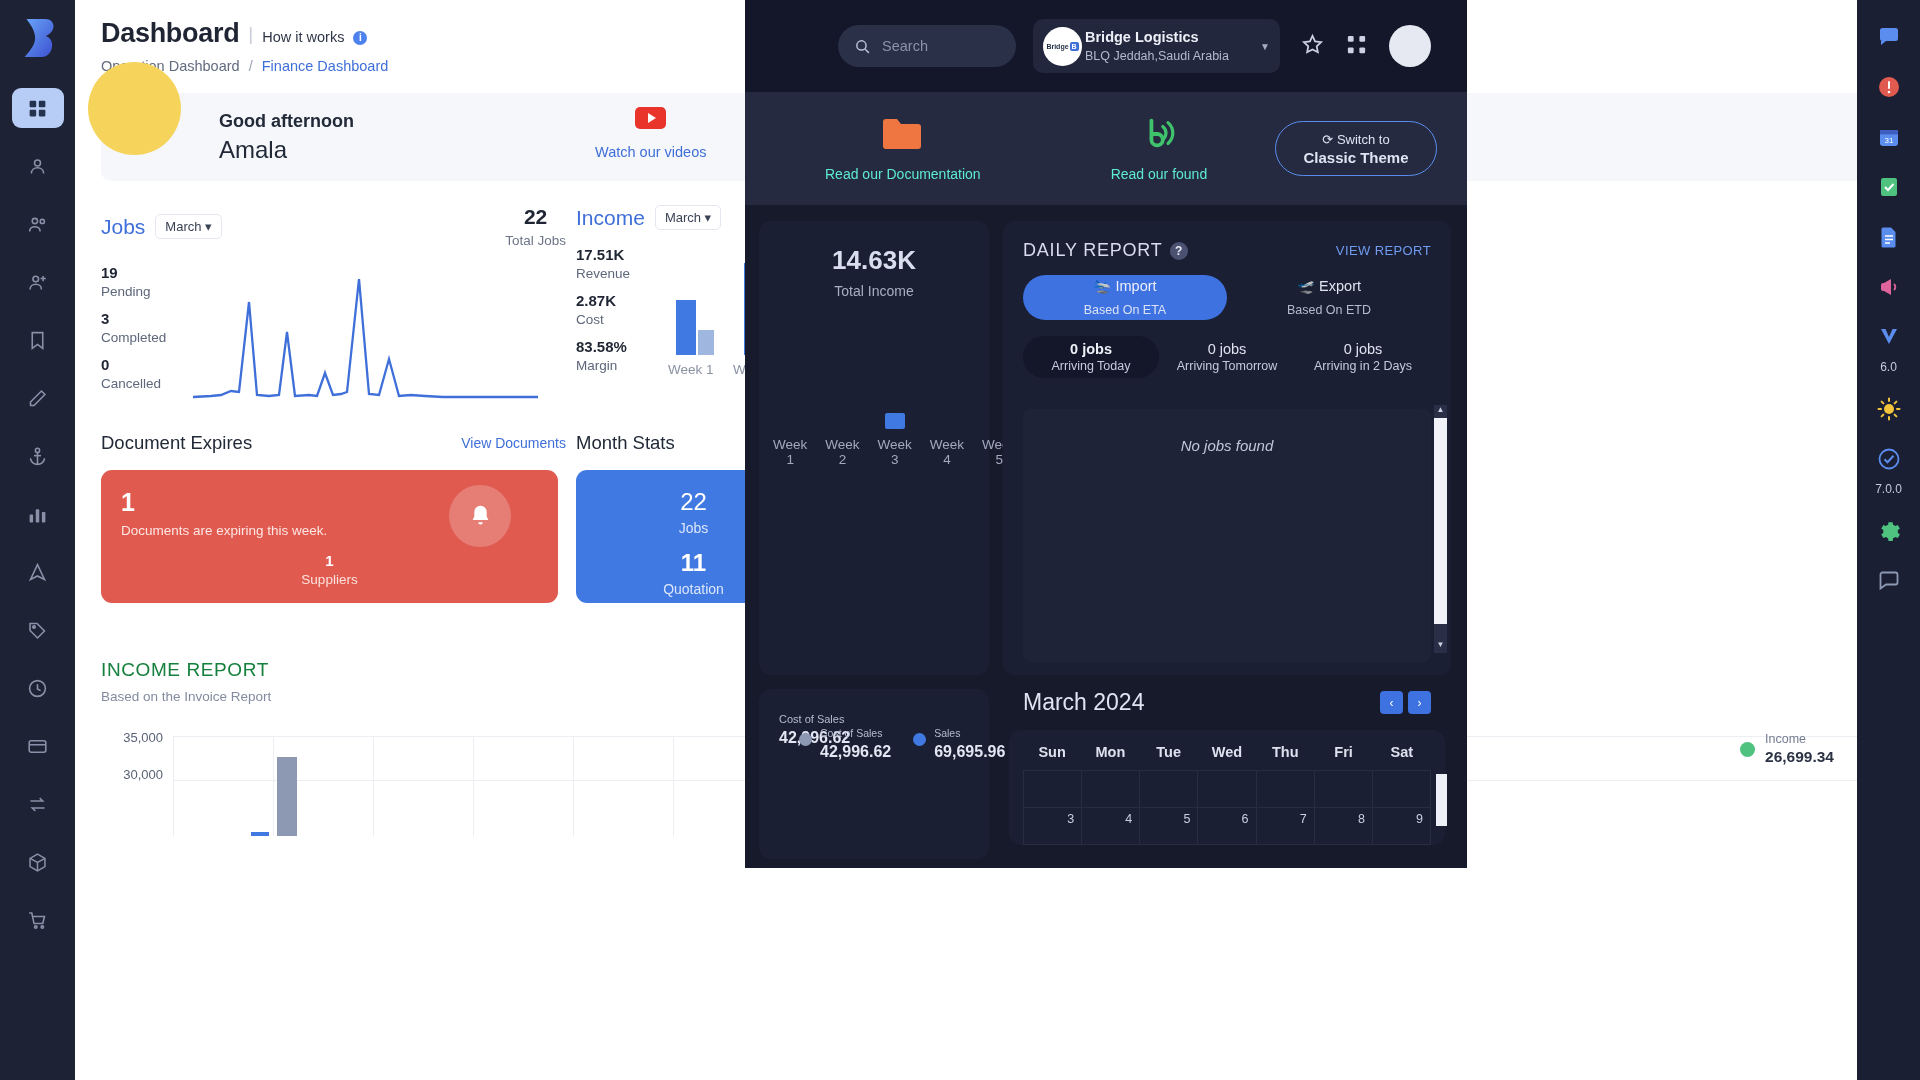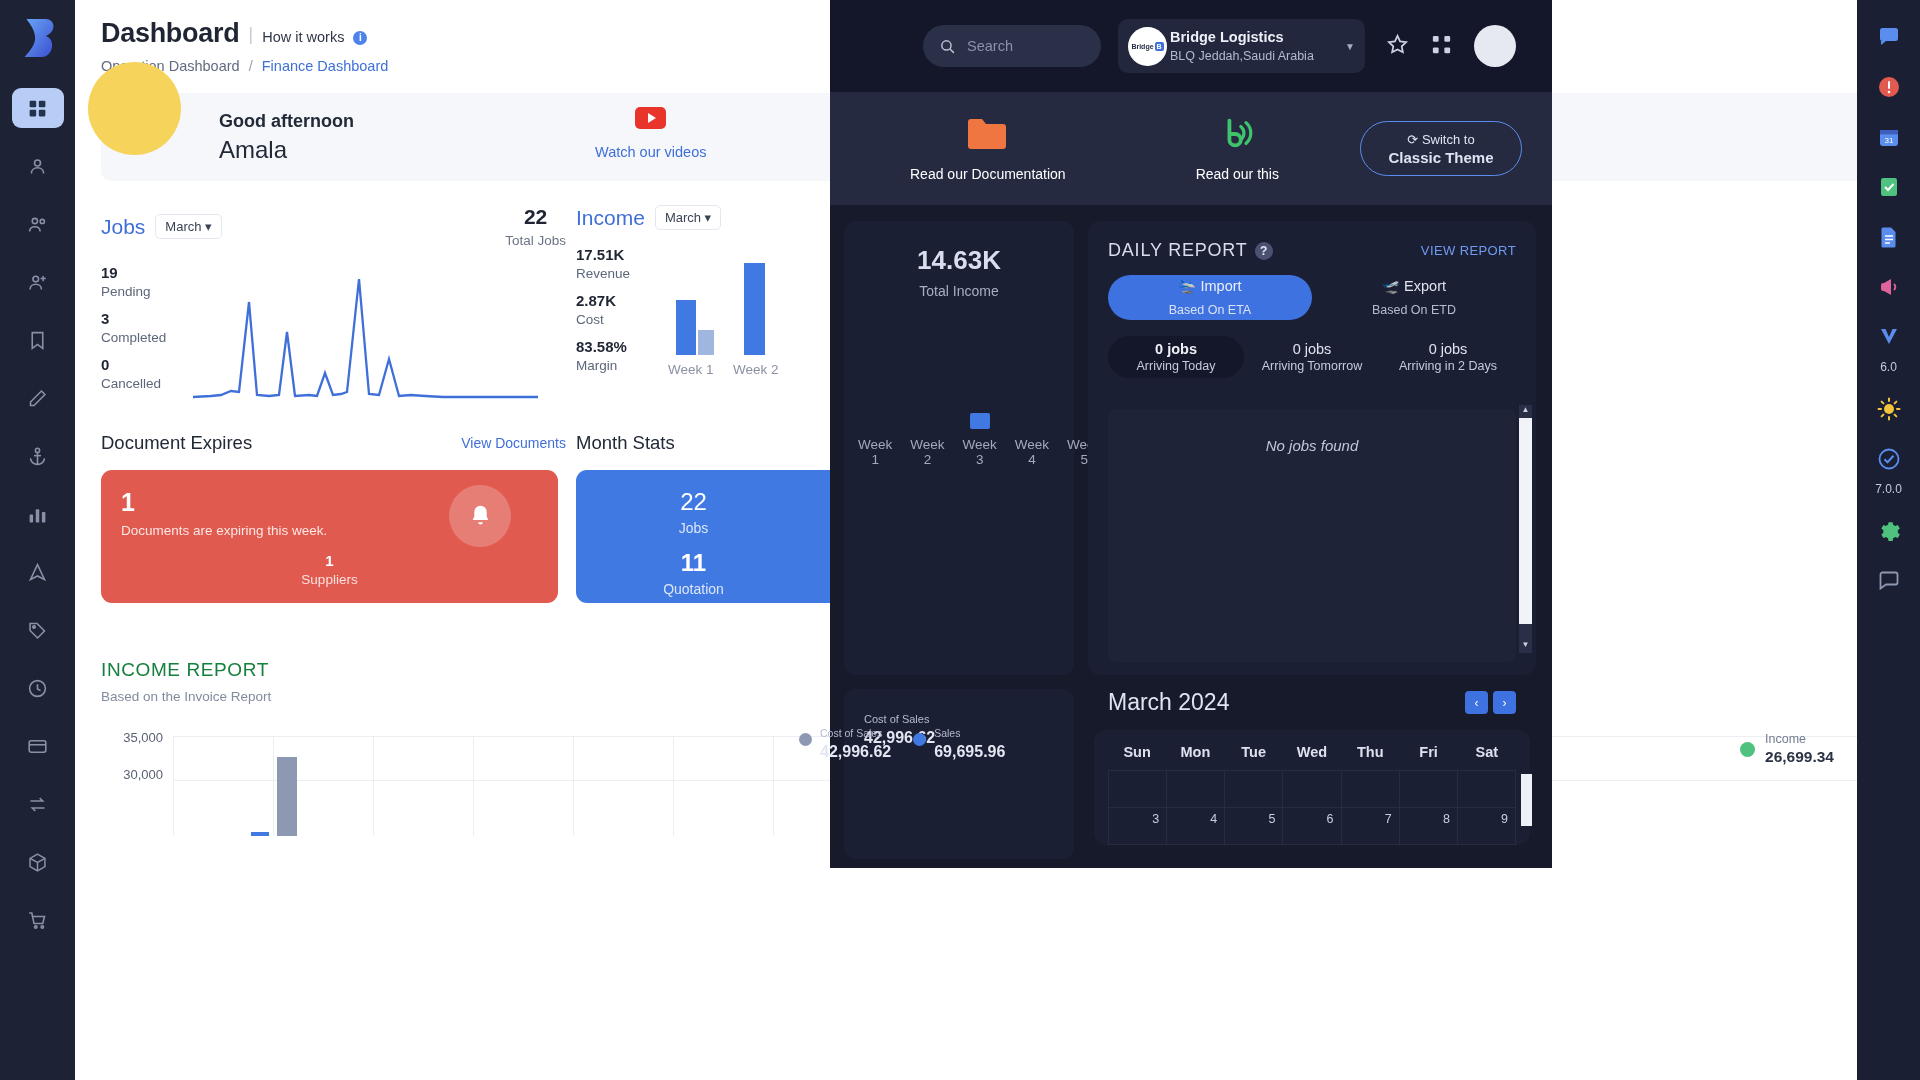--- a/index.html
+++ b/index.html
@@ -127,21 +127,21 @@
   .ir-leg-val { font-size: 15.5px; font-weight: 700; color: #2b3243; margin-top: 2px;}
   .ir-chart { margin-top: 26px; position: relative; height: 110px; }
   .ir-ylabels { position: absolute; left: 0; top: 0; width: 62px; text-align: right; }
   .ir-yl { font-size: 13px; color: #5a6276; margin-bottom: 22px; }
   .ir-grid { position: absolute; left: 72px; right: 0; top: 6px; height: 100px; }
   .ir-gridline-h { position: absolute; left: 0; right: 0; height: 1px; background: #eceef3; }
   .ir-gridline-v { position: absolute; top: 0; bottom: 0; width: 1px; background: #eceef3; }
 
   
   .dark-win {
-    position: absolute; left: 830px; top: 0; width: 722px; height: 868px;
+    position: absolute; left: 745px; top: 0; width: 722px; height: 868px;
     background: #171a2b; overflow: hidden;
   }
   .dtopbar {
     height: 92px; background: #14172a; display: flex; align-items: center;
     padding-left: 93px; gap: 0px;
   }
   .dsearch {
     width: 178px; height: 42px; background: #2b3049; border-radius: 21px;
     display: flex; align-items: center; padding: 0 16px; gap: 11px;
   }
@@ -169,21 +169,21 @@
     margin-left: 21px; width: 42px; height: 42px; border-radius: 50%;
     background: #e7e9f2;
   }
 
   .dbanner {
     height: 113px; background: #252a41; display: flex; align-items: center;
     padding: 0 30px;
   }
   .db-item { text-align: center; }
   .db-icon { height: 38px; display: flex; align-items: center; justify-content: center; }
-  .db-link { font-size: 14px; color: #ffffff; margin-top: 13px; }
+  .db-link { font-size: 14px; color: #5eead4; margin-top: 13px; }
   .db-theme {
     margin-left: auto; width: 162px; height: 55px; border: 1px solid #5b8def;
     border-radius: 28px; color: #dfe4f3; display: flex; flex-direction: column;
     align-items: center; justify-content: center;
   }
   .db-theme .l1 { font-size: 13px; }
   .db-theme .l2 { font-size: 15px; font-weight: 700; margin-top: 2px;}
 
   .dcontent { padding: 16px 0 0 0; display: flex; gap: 14px; }
   .dpanel { background: #1b1f33; border-radius: 12px; }
@@ -609,21 +609,21 @@
         </div>
         <div class="db-link">Read our Documentation</div>
       </div>
       <div class="db-item" style="margin-left:130px;">
         <div class="db-icon">
           <svg viewBox="0 0 38 38" width="36" height="36" fill="none" stroke="#3fc46b" stroke-width="3.4" stroke-linecap="round">
             <path d="M11 5v20a6 6 0 106-6h-6" stroke-width="4"></path>
             <path d="M23 11a9 9 0 010 14M28.5 7a14.5 14.5 0 010 22"></path>
           </svg>
         </div>
-        <div class="db-link">Read our this</div>
+        <div class="db-link">Read our found</div>
       </div>
       <div class="db-theme">
         <div class="l1">
           <span>⟳</span>
           <span>Switch to</span>
         </div>
         <div class="l2">Classic Theme</div>
       </div>
     </div>
 

